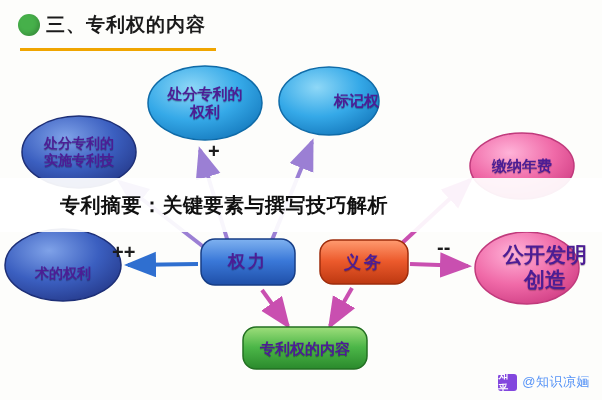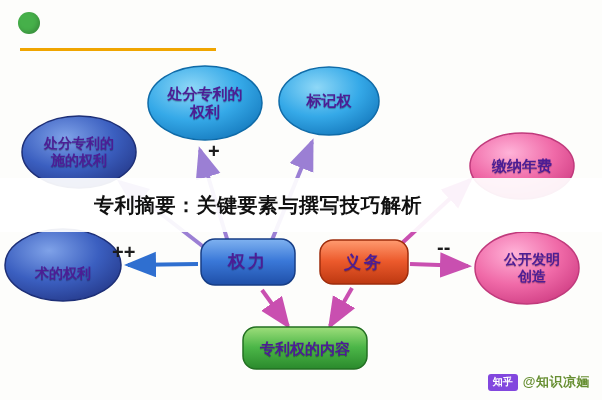--- a/index.html
+++ b/index.html
@@ -86,63 +86,64 @@
     left: 0;
     top: 178px;
     width: 602px;
     height: 54px;
     background: rgba(255,255,255,0.93);
     z-index: 20;
     display: flex;
     align-items: center;
   }
   .banner-text {
-    margin-left: 94px;
+    margin-left: 60px;
     font-size: 20px;
     font-weight: bold;
     color: #111111;
     letter-spacing: .5px;
   }
   
   .watermark {
     position: absolute;
     right: 12px;
     bottom: 9px;
     display: flex;
     align-items: center;
     gap: 5px;
     z-index: 25;
     opacity: .85;
   }
   .wm-logo {
-    width: 30px;
+    width: 19px;
     height: 17px;
     background: #6d28d9;
     border-radius: 3px;
     color: #fff;
     font-size: 10px;
     display: flex;
     align-items: center;
     justify-content: center;
     font-weight: bold;
   }
   .wm-text {
     font-size: 13px;
-    color: #4d7c0f;
-    font-weight: bold;
+    color: #3b82f6;
+    font-weight: normal;
     letter-spacing: .5px;
   }
 </style>
 </head>
 <body>
 
 <div id="canvas">
 
   <div class="title-bar">
     <span class="title-bullet"></span>
+    <span class="title-text">三、专利权的内容</span>
   </div>
   <div class="title-rule"></div>
 
   <svg id="diagram" viewBox="0 0 602 400">
     <defs>
       <radialGradient id="gBlue" cx="38%" cy="30%" r="78%">
         <stop offset="0%" stop-color="#8fd8f7"></stop>
         <stop offset="55%" stop-color="#35a9e8"></stop>
         <stop offset="100%" stop-color="#1579bd"></stop>
       </radialGradient>
@@ -207,28 +208,28 @@
     </g>
   </svg>
 
   <div class="node-label" style="left:148px;top:76px;width:114px;height:54px;font-size:15px;">
     <span>
       <span>处分专利的</span><br>
       <span>权利</span>
     </span>
   </div>
 
-  <div class="node-label" style="left:279px;top:88px;width:100px;height:26px;font-size:15px;">
+  <div class="node-label" style="left:279px;top:88px;width:100px;height:26px;font-size:15px;justify-content:flex-end;">
     <span>标记权</span>
   </div>
 
   <div class="node-label" style="left:22px;top:126px;width:114px;height:52px;font-size:14px;">
     <span>
       <span>处分专利的</span><br>
-      <span>施的权利</span>
+      <span>实施专利技</span>
     </span>
   </div>
 
   <div class="node-label" style="left:6px;top:239px;width:114px;height:52px;font-size:14px;">
     <span>
       <br>
       <span>术的权利</span>
     </span>
   </div>
 
@@ -241,21 +242,21 @@
   </div>
 
   <div class="node-label" style="left:243px;top:337px;width:124px;height:24px;font-size:15px;">
     <span>专利权的内容</span>
   </div>
 
   <div class="node-label" style="left:470px;top:153px;width:104px;height:26px;font-size:15px;">
     <span>缴纳年费</span>
   </div>
 
-  <div class="node-label" style="left:480px;top:242px;width:104px;height:52px;font-size:14px;">
+  <div class="node-label" style="left:493px;top:242px;width:104px;height:52px;font-size:21px;">
     <span>
       <span>公开发明</span><br>
       <span>创造</span>
     </span>
   </div>
 
   <div class="op-label" style="left:208px;top:140px;font-size:20px;">+</div>
   <div class="op-label" style="left:112px;top:241px;font-size:20px;">++</div>
   <div class="op-label" style="left:437px;top:236px;font-size:20px;">--</div>
 

